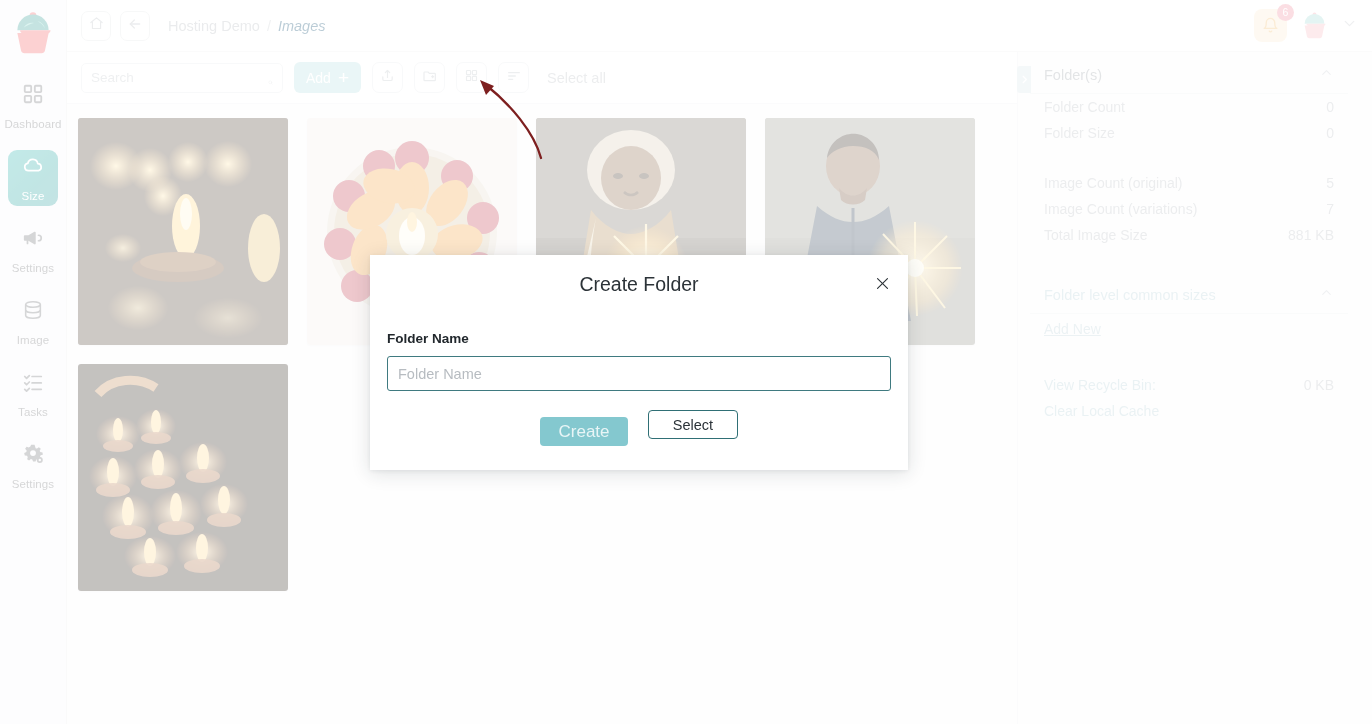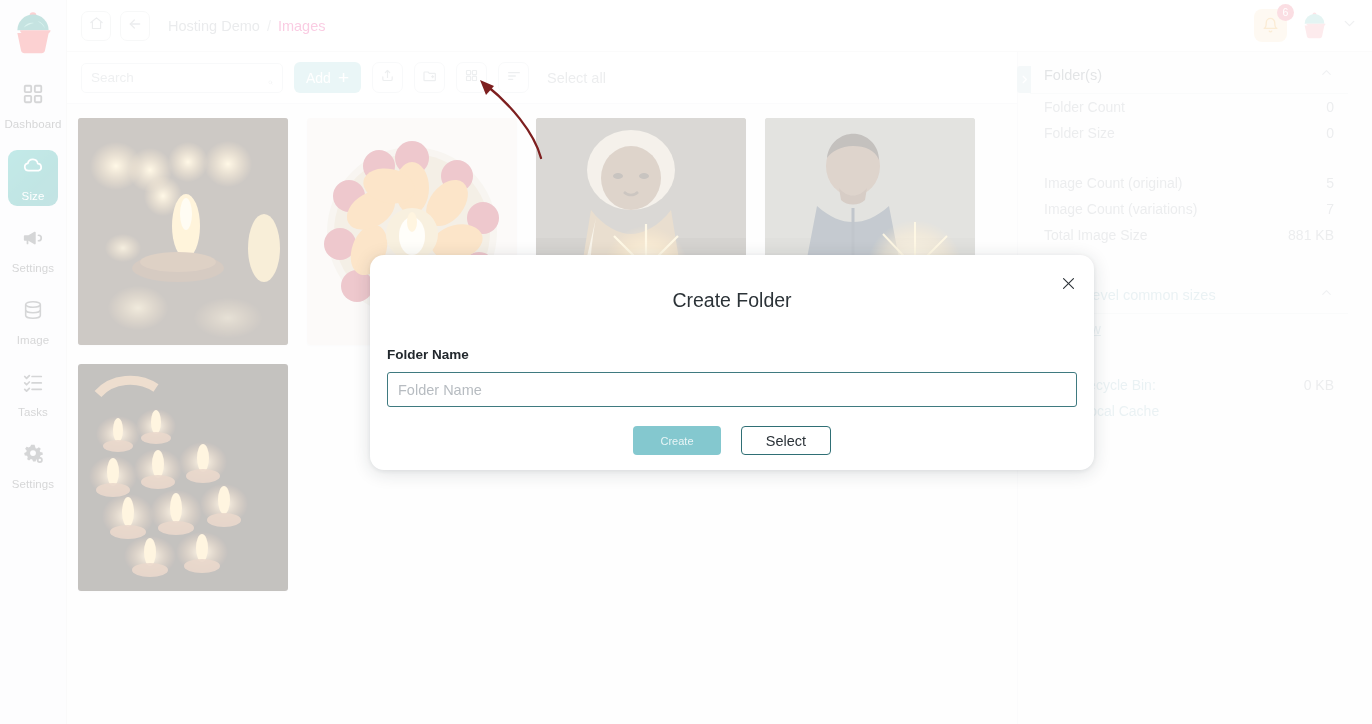--- a/index.html
+++ b/index.html
@@ -44,21 +44,21 @@
     background:#fff; border-bottom:1px solid #efeff1;
     display:flex; align-items:center; padding:0 14px;
   }
   .sq-btn {
     width:30px; height:30px; border:1px solid #e3e5e7; border-radius:7px; background:#fff;
     display:flex; align-items:center; justify-content:center; cursor:pointer; color:#b9bec3;
   }
   .sq-btn + .sq-btn { margin-left:9px; }
   .crumb { margin-left:18px; font-size:14.5px; color:#b3b8bd; display:flex; align-items:center; gap:7px; }
   .crumb .sep { color:#c8ccd0; }
-  .crumb .cur { color:#ec4899; }
+  .crumb .cur { color:#0c4a6e;font-style:italic; }
   .top-right { margin-left:auto; display:flex; align-items:center; gap:12px; }
   .bell-wrap { position:relative; width:33px; height:33px; border-radius:8px; background:#fbeacf;
                display:flex; align-items:center; justify-content:center; cursor:pointer; }
   .bell-wrap .ico { width:17px; height:17px; color:#f0b96a; }
   .badge {
     position:absolute; top:-5px; right:-7px; min-width:17px; height:17px; border-radius:9px;
     background:#f08a9a; color:#fff; font-size:10.5px; line-height:17px; text-align:center; padding:0 4px;
   }
   .avatar { width:30px; height:30px; border-radius:50%; display:flex; align-items:center; justify-content:center; cursor:pointer;}
   .chev-down { color:#c3c7cb; cursor:pointer; }
@@ -127,43 +127,43 @@
   .spacer-24 { height:24px; }
   .spacer-34 { height:34px; }
   .row.link-row .k { color:#b4cfd6; cursor:pointer; }
 
   
   .anno { position:absolute; left:460px; top:70px; z-index:70; pointer-events:none; }
 
   
   .modal-layer { position:absolute; inset:0; z-index:100; }
   .modal {
-    position:absolute; left:370px; top:255px; width:724px; height:215px;
-    background:#fff; border-radius:14px;
+    position:absolute; left:370px; top:255px; width:538px; height:215px;
+    background:#fff; border-radius:0;
     box-shadow:0 3px 18px rgba(30,40,50,.14), 0 1px 4px rgba(30,40,50,.07);
-    padding:16px 17px;
+    padding:0 17px;
   }
   .modal-title {
     text-align:center; font-size:19.5px; color:#2c3338; padding-top:18px; font-weight:400;
   }
   .modal-close {
     position:absolute; right:16px; top:20px; width:20px; height:20px;
     display:flex; align-items:center; justify-content:center; cursor:pointer; color:#2c3338;
   }
   .field-label { margin-top:35px; font-size:13.5px; color:#22282d; font-weight:bold; }
   .field-input {
     margin-top:10px; width:100%; height:35px; border:1px solid #3f7a80; border-radius:3px;
     padding:0 10px; font-size:14.5px; color:#33393e; outline:none;
     font-family:"Liberation Sans", sans-serif; background:#fff;
   }
   .field-input::placeholder { color:#b7bcc1; }
   .modal-actions { margin-top:19px; display:flex; justify-content:center; gap:20px; }
   .btn-create {
     width:88px; height:29px; border:none; border-radius:4px; background:#84c8cf; color:#e8f5f6;
-    font-size:11px; cursor:pointer; font-family:"Liberation Sans", sans-serif;
+    font-size:17px; cursor:pointer; font-family:"Liberation Sans", sans-serif;margin-top:7px;
   }
   .btn-cancel {
     width:90px; height:29px; border:1px solid #2f6f75; border-radius:4px; background:#fff; color:#2b3238;
     font-size:14.5px; cursor:pointer; font-family:"Liberation Sans", sans-serif;
   }
 </style>
 </head>
 <body>
 
 <div id="app">

